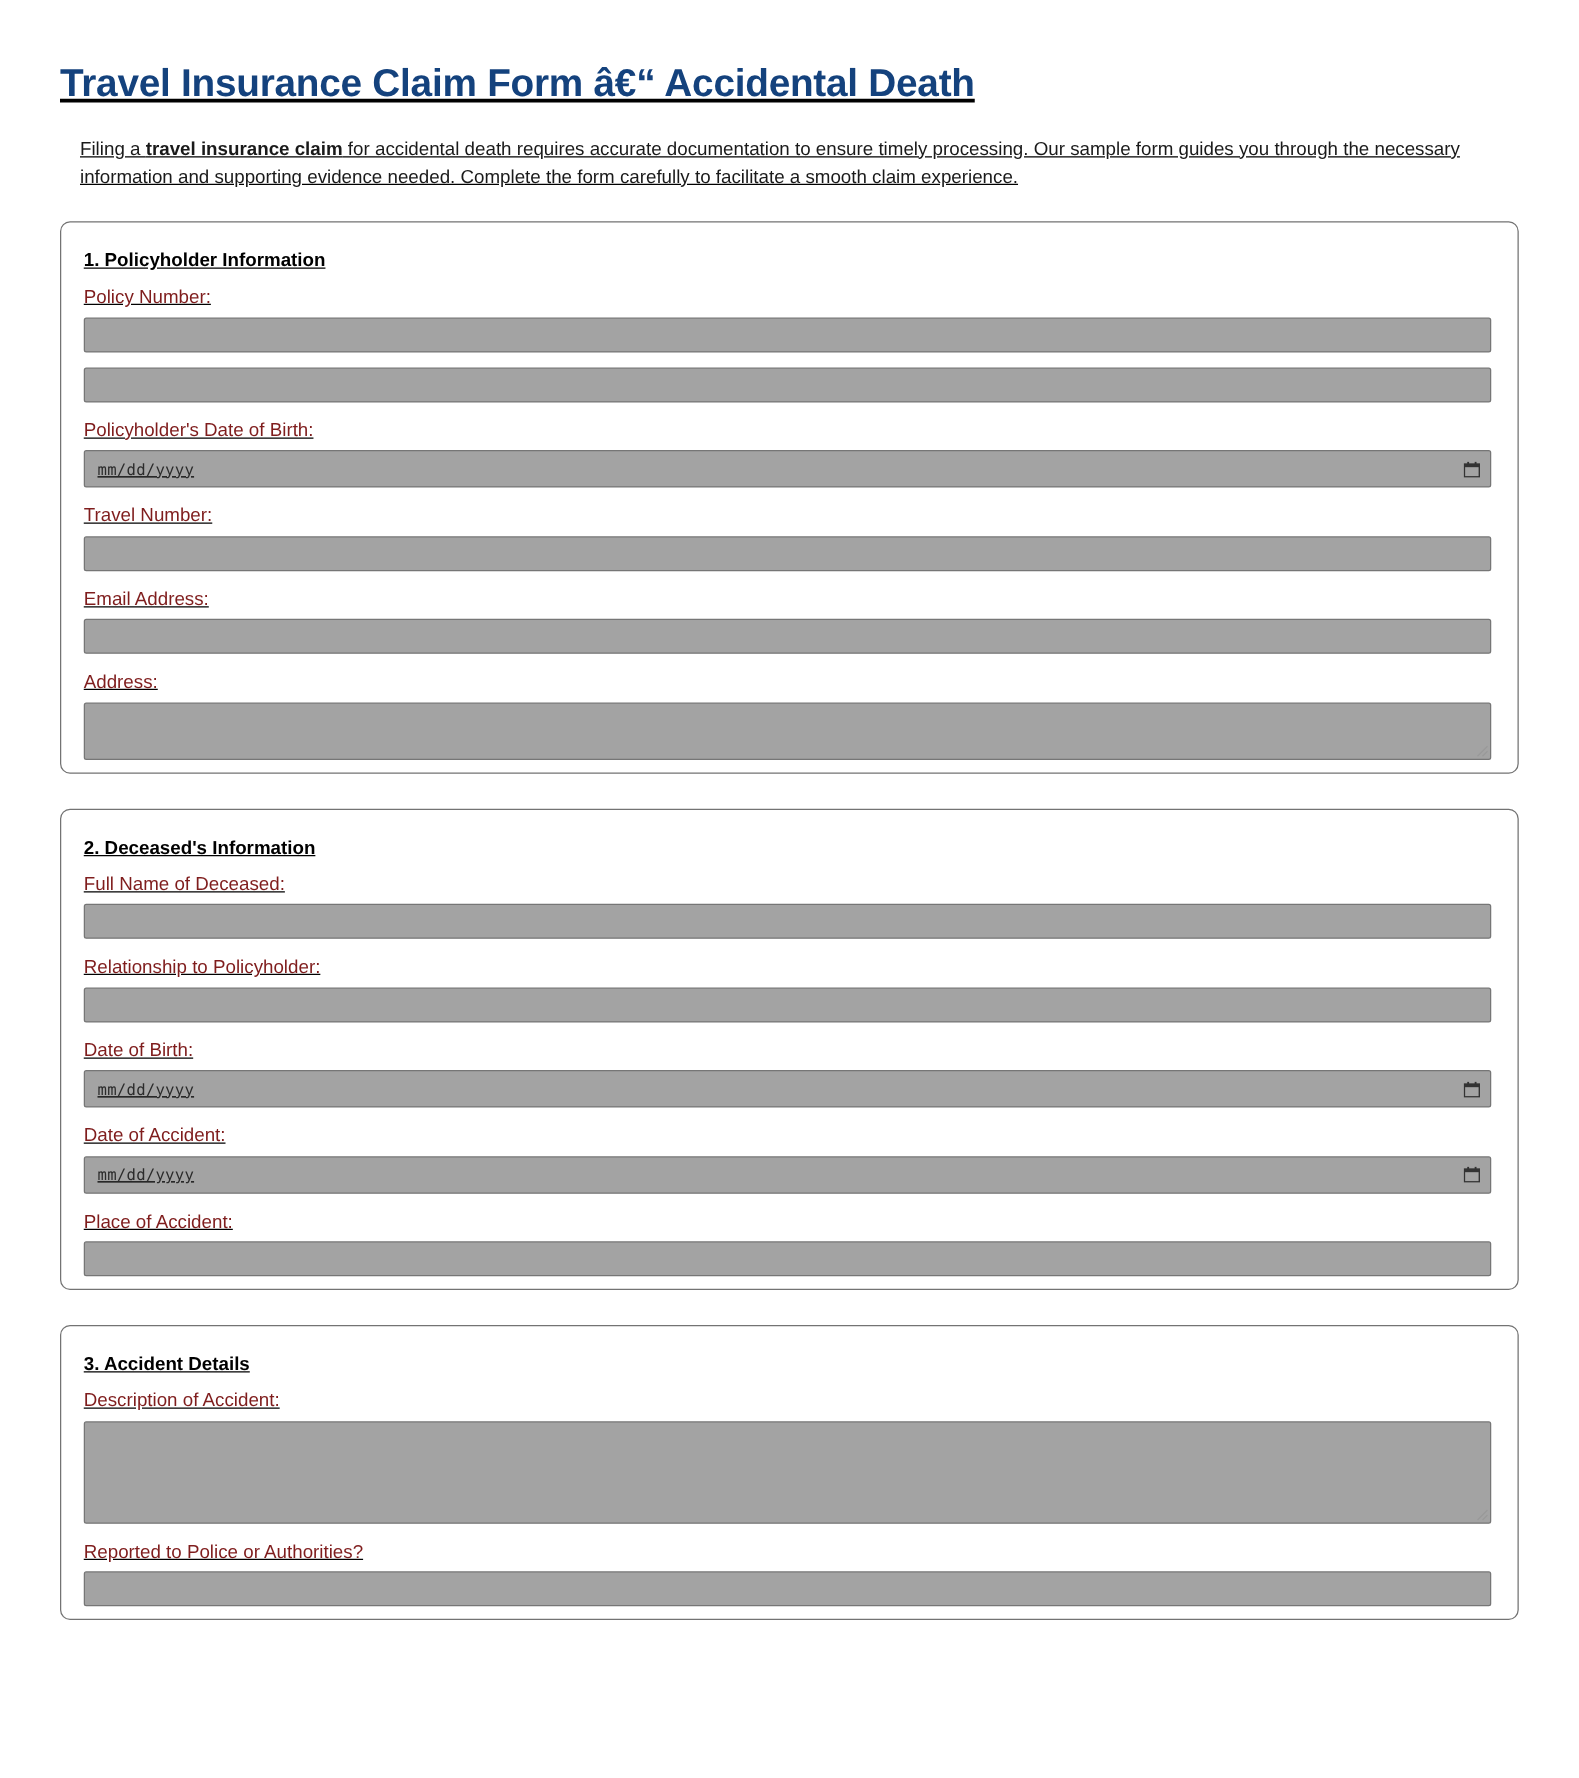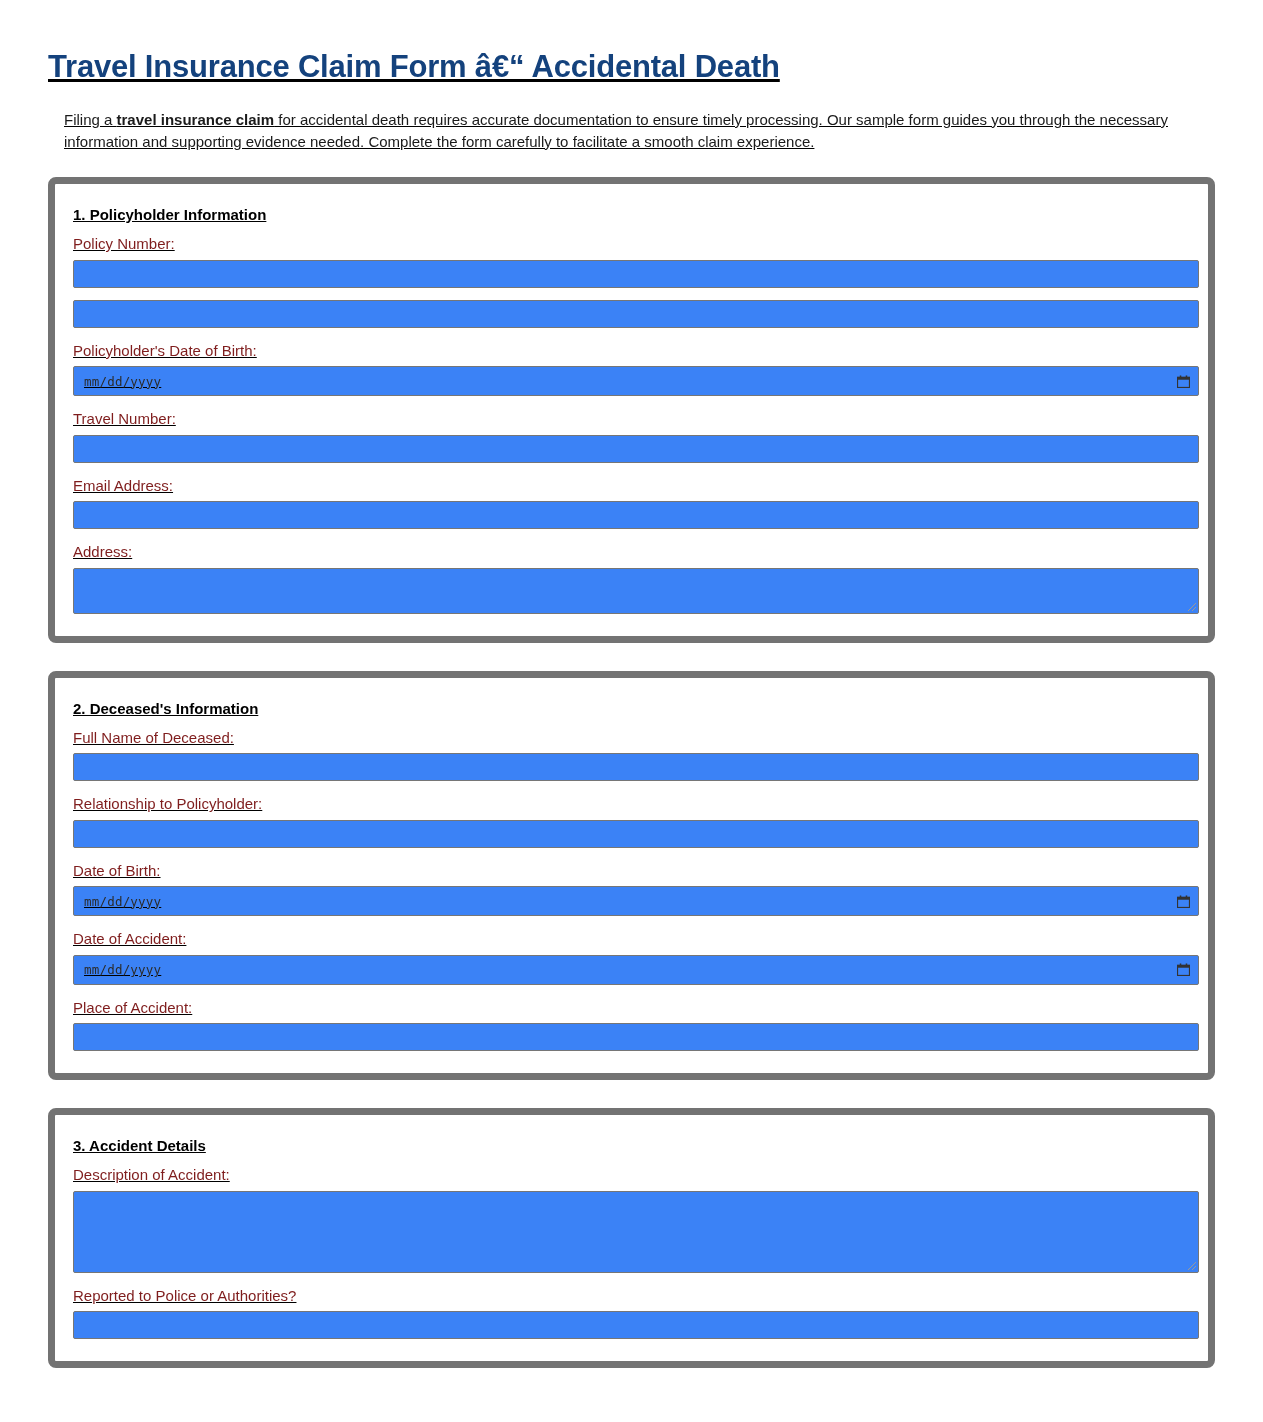--- a/index.html
+++ b/index.html
@@ -33,25 +33,25 @@
   .intro {
     font-size: 15px;
     line-height: 1.45;
     color: #1a1a1a;
     margin: 22px 0 0 16px;
     max-width: 1110px;
   }
   .intro b { font-weight: bold; }
 
   .card {
-    border: 7px solid #737373;
+    border: 1px solid #737373;
     border-radius: 8px;
     background: #ffffff;
     margin-top: 28px;
-    padding: 22px 18px 20px 18px;
+    padding: 22px 18px 8px 18px;
   }
   .card:first-of-type { margin-top: 25px; }
 
   .section-heading {
     font-size: 15px;
     font-weight: bold;
     color: #000;
     margin: 0 0 10px 0;
     padding-left: 0;
   }
@@ -63,21 +63,21 @@
     line-height: 1.5;
     margin: 0 0 4px 0;
   }
   .text-input,
   .date-input,
   .textarea-input {
     display: block;
     width: 1126px;
     border: 1px solid #767676;
     border-radius: 2px;
-    background: #3b82f6;
+    background: #a3a3a3;
     font-family: "Liberation Sans", sans-serif;
     font-size: 14px;
     color: #000;
     padding: 4px 6px;
     outline: none;
   }
   .text-input { height: 28px; }
   .date-input {
     height: 30px;
     position: relative;

